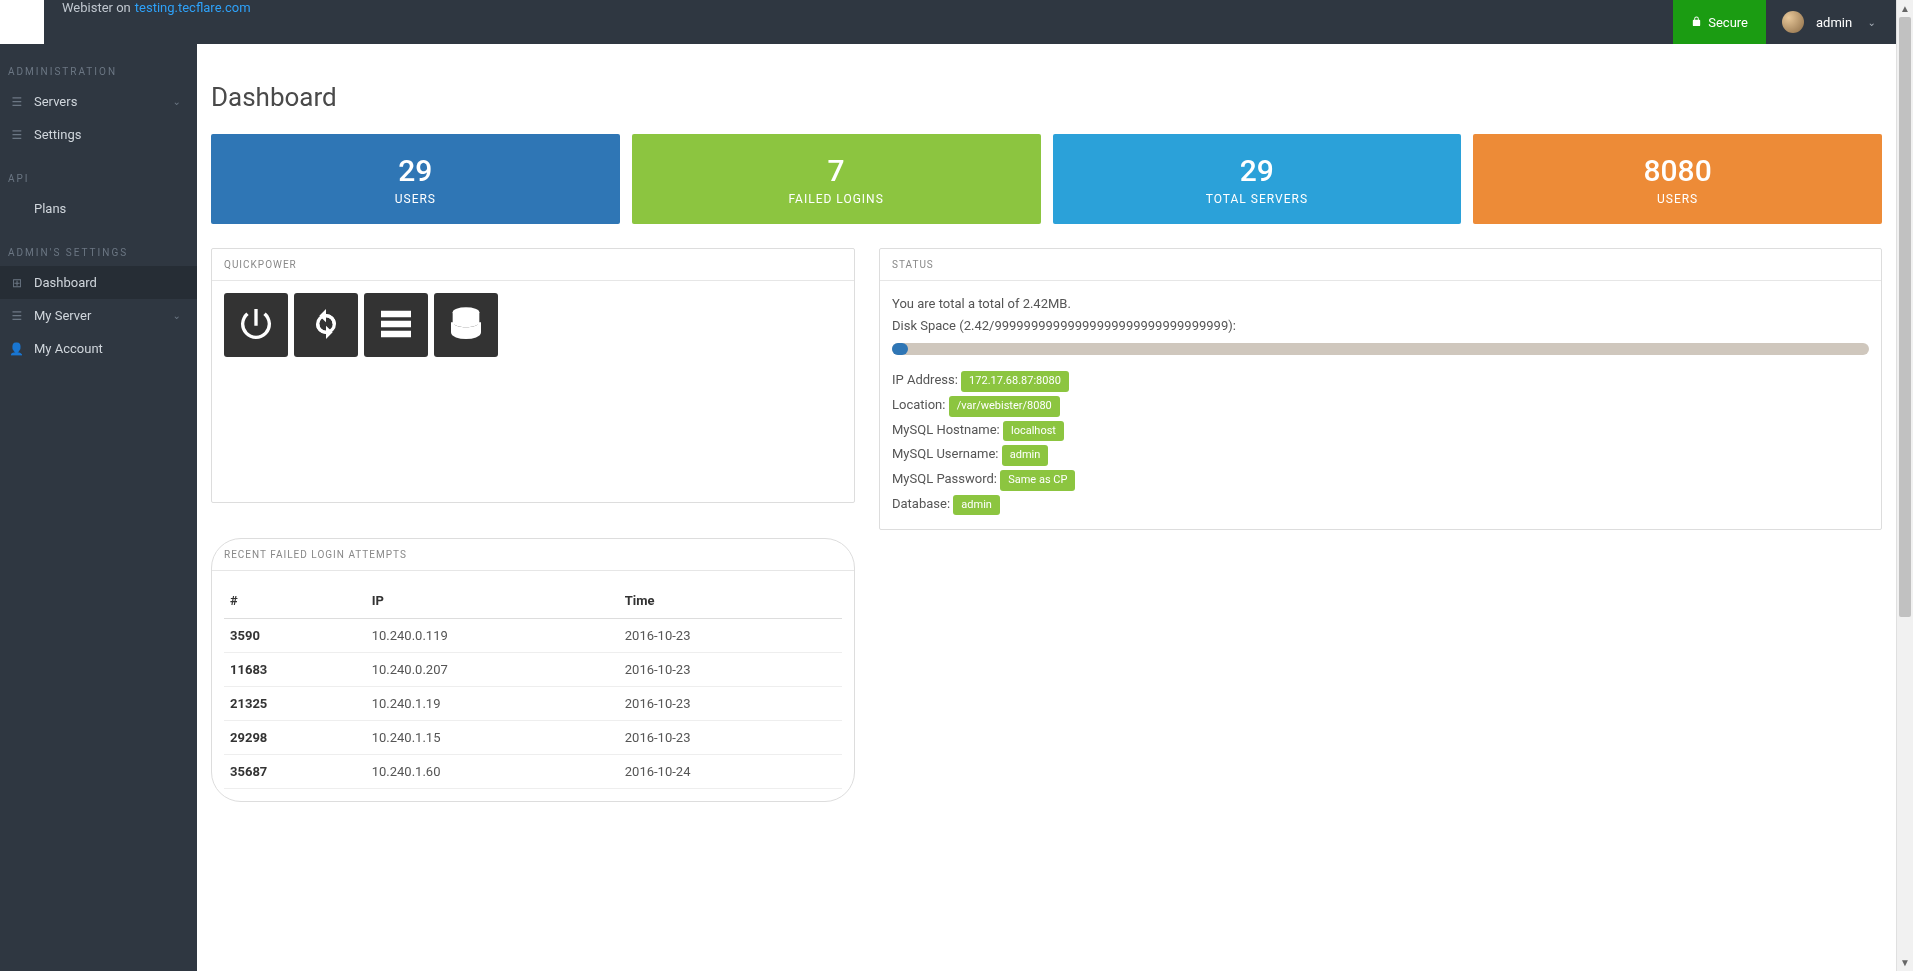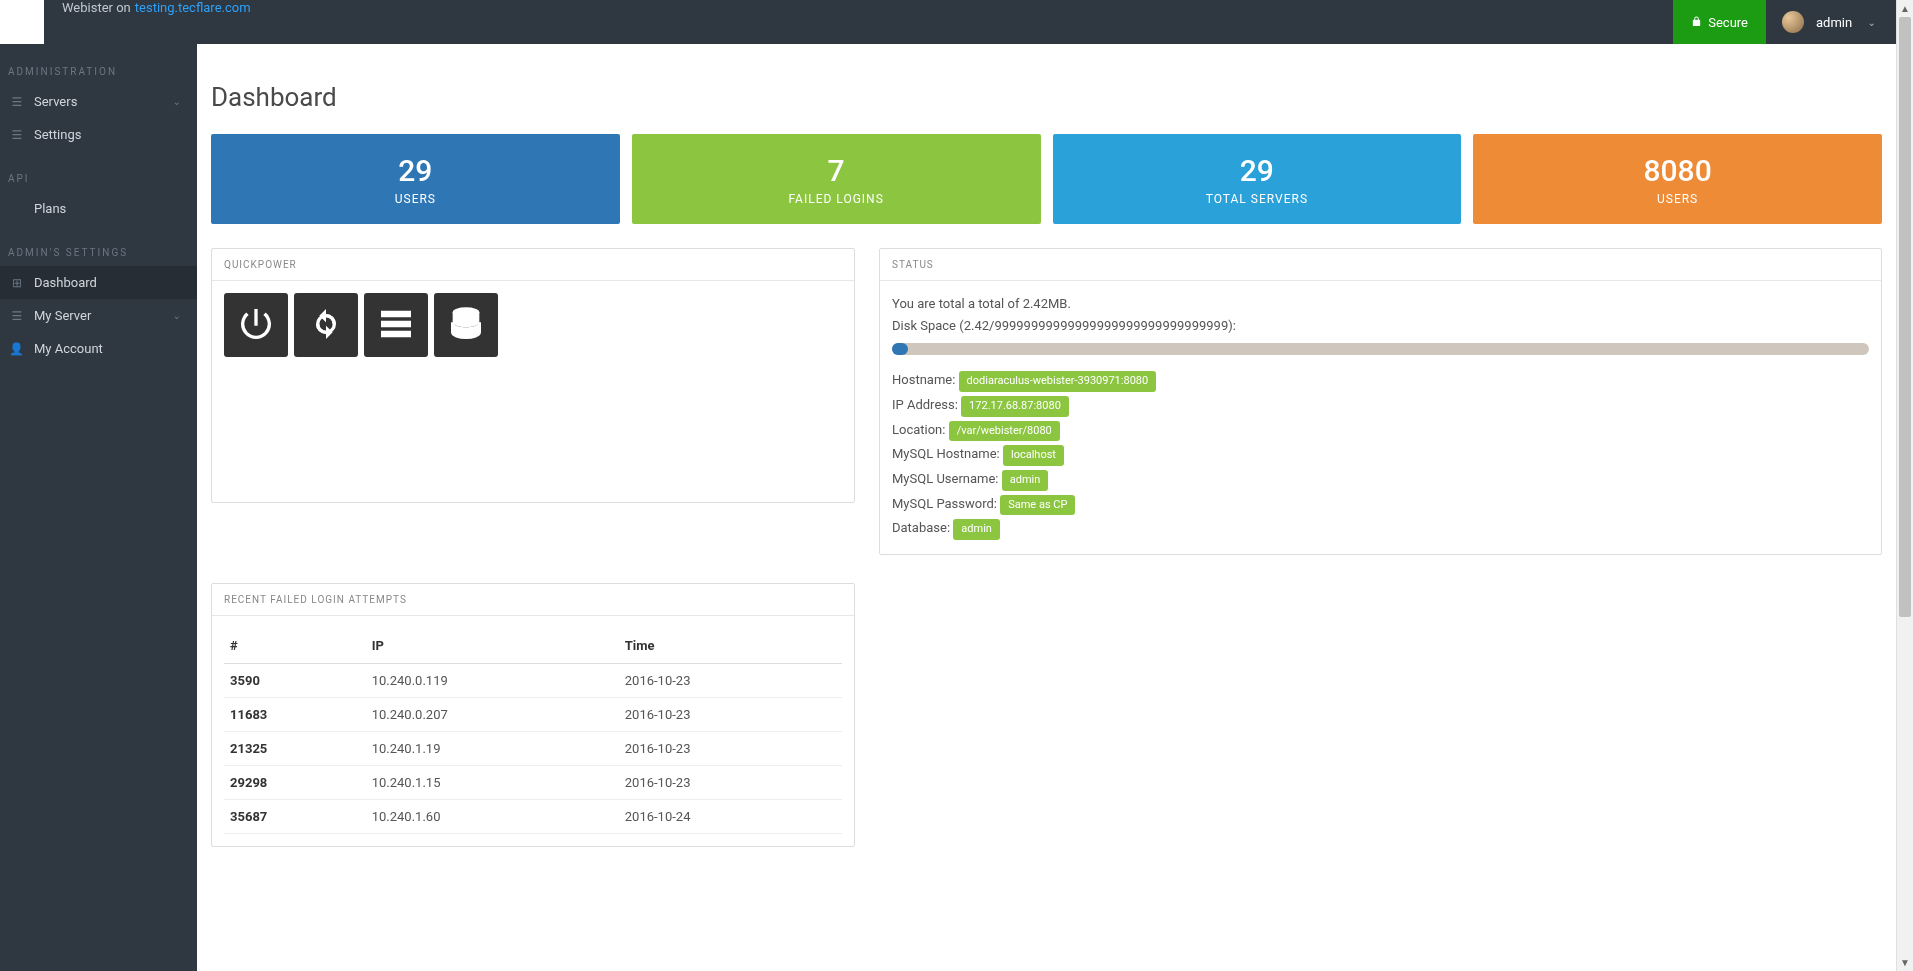--- a/index.html
+++ b/index.html
@@ -47,21 +47,21 @@
 .qp-btns { display: flex; gap: 6px; }
 .qp-btn { width: 64px; height: 64px; background: #333; color: #fff; border-radius: 3px; display: flex; align-items: center; justify-content: center; cursor: pointer; }
 .qp-btn svg { width: 40px; height: 40px; fill: #fff; }
 
 .status-body { font-size: 13px; color: #555; line-height: 1.7; }
 .progress-track { width: 100%; height: 12px; background: #cfc7bd; border-radius: 6px; margin: 6px 0 14px 0; position: relative; }
 .progress-fill { position: absolute; left: 0; top: 0; height: 100%; width: 16px; background: #2f76b5; border-radius: 6px; }
 .badge { display: inline-block; background: #8cc540; color: #fff; font-size: 11px; padding: 1px 8px; border-radius: 3px; }
 .status-row { margin-bottom: 2px; }
 
-.login-panel { margin: 28px 14px 0 14px; width: 644px; }
+.login-panel { margin: 8px 14px 0 14px; width: 644px; border-radius: 30px; }
 table { width: 100%; border-collapse: collapse; }
 th { text-align: left; font-size: 13px; font-weight: 700; padding: 10px 6px; border-bottom: 1px solid #ddd; }
 td { padding: 9px 6px; border-bottom: 1px solid #eee; font-size: 13px; color: #555; }
 td:first-child { font-weight: 700; color: #333; }
 </style>
 </head>
 <body>
 
 <div class="viewport">
 
@@ -177,21 +177,20 @@
       </div>
 
       <div class="panel status-panel">
         <div class="panel-header">STATUS</div>
         <div class="panel-body status-body">
           <div>You are total a total of 2.42MB.</div>
           <div>Disk Space (2.42/99999999999999999999999999999999):</div>
           <div class="progress-track">
             <div class="progress-fill"></div>
           </div>
-          <div class="status-row"><span>Hostname:</span> <span class="badge">dodiaraculus-webister-3930971:8080</span></div>
           <div class="status-row"><span>IP Address:</span> <span class="badge">172.17.68.87:8080</span></div>
           <div class="status-row"><span>Location:</span> <span class="badge">/var/webister/8080</span></div>
           <div class="status-row"><span>MySQL Hostname:</span> <span class="badge">localhost</span></div>
           <div class="status-row"><span>MySQL Username:</span> <span class="badge">admin</span></div>
           <div class="status-row"><span>MySQL Password:</span> <span class="badge">Same as CP</span></div>
           <div class="status-row"><span>Database:</span> <span class="badge">admin</span></div>
         </div>
       </div>
     </div>
 

